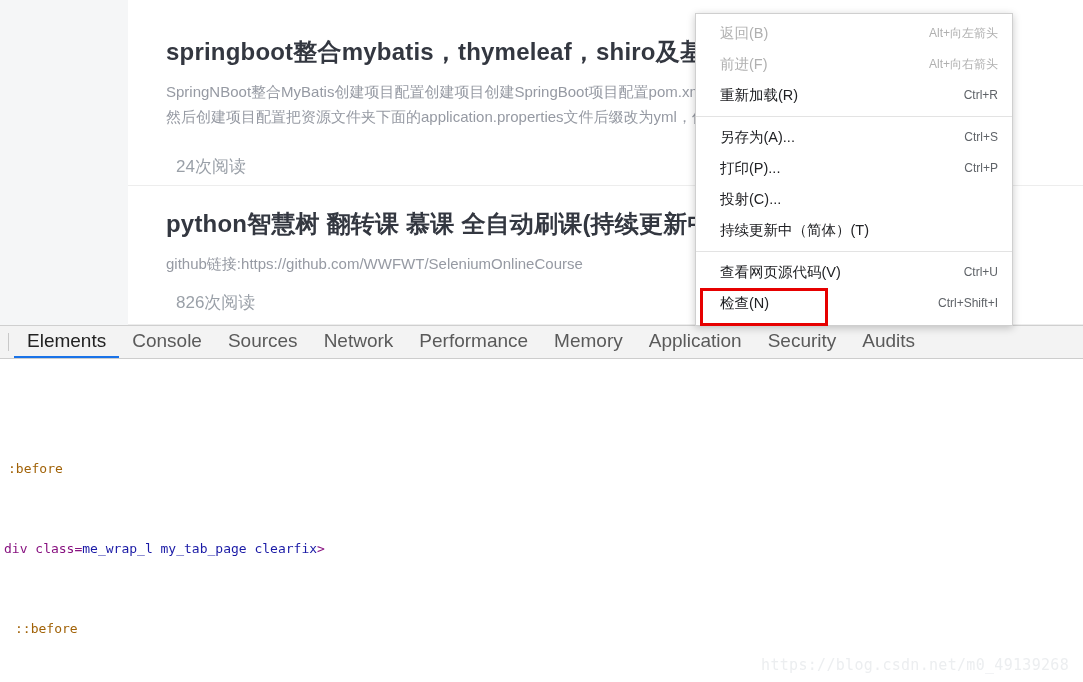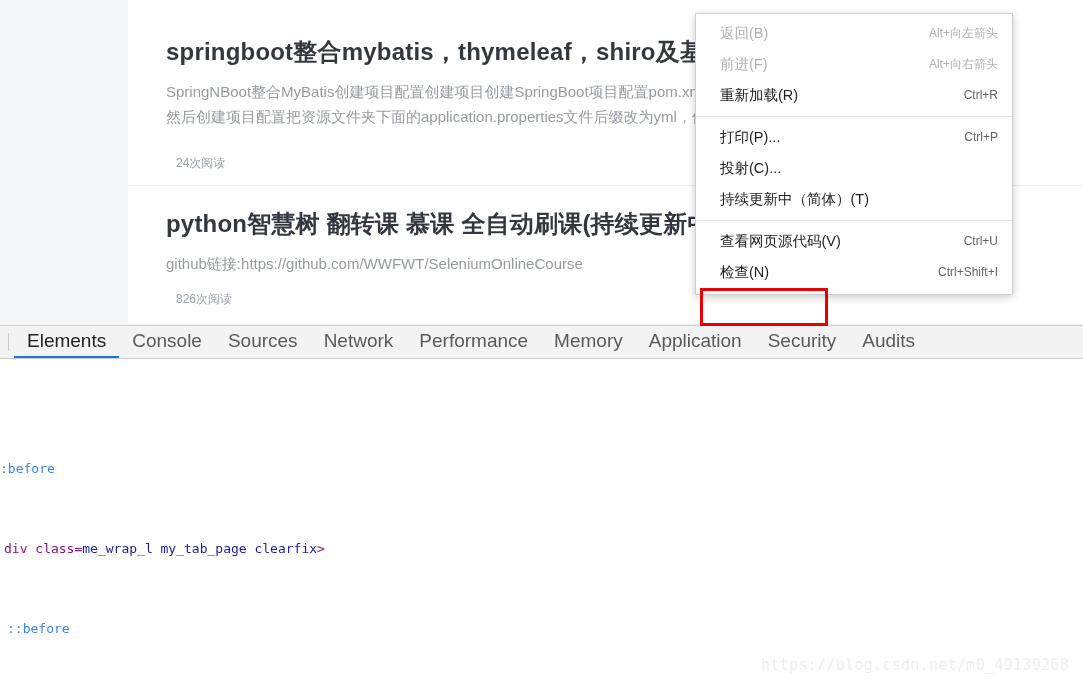--- a/index.html
+++ b/index.html
@@ -36,21 +36,21 @@
     white-space: nowrap;
     letter-spacing: 0.2px;
   }
   .article .a-desc {
     font-size: 15px;
     color: #969aa3;
     line-height: 24px;
     white-space: nowrap;
   }
   .article .a-reads {
-    font-size: 12px;
+    font-size: 17px;
     color: #9aa0a8;
     padding-left: 6px;
   }
   .art-divider {
     height: 1px; background: #ededed; margin: 0 0 0 0;
   }
 
   
   #article-1 { position: absolute; left: 0; top: 0; width: 100%; height: 186px; }
   #article-1 .a-title { position: absolute; left: 38px; top: 36px; }
@@ -158,21 +158,21 @@
   }
   .code-line {
     position: relative;
     height: 20px;
     line-height: 20px;
     padding-left: 0;
     white-space: pre;
   }
   .tok-tag   { color: #881280; }
   .tok-val   { color: #1a1aa6; }
-  .tok-pseudo{ color: #3b82f6; }
+  .tok-pseudo{ color: #a16207; padding-left: 8px; }
   .tri {
     display: inline-block;
     color: #727272;
   }
 
   .watermark {
     position: absolute;
     right: 14px; bottom: 8px;
     color: #eceef0;
     font-size: 15px;
@@ -222,20 +222,24 @@
       <span class="ctx-accel">Alt+向右箭头</span>
     </div>
     <div class="ctx-item">
       <span class="ctx-label">重新加载(R)</span>
       <span class="ctx-accel">Ctrl+R</span>
     </div>
 
     <div class="ctx-sep"></div>
 
     <div class="ctx-item">
+      <span class="ctx-label">另存为(A)...</span>
+      <span class="ctx-accel">Ctrl+S</span>
+    </div>
+    <div class="ctx-item">
       <span class="ctx-label">打印(P)...</span>
       <span class="ctx-accel">Ctrl+P</span>
     </div>
     <div class="ctx-item">
       <span class="ctx-label">投射(C)...</span>
       <span class="ctx-accel"></span>
     </div>
     <div class="ctx-item">
       <span class="ctx-label">持续更新中（简体）(T)</span>
       <span class="ctx-accel"></span>

